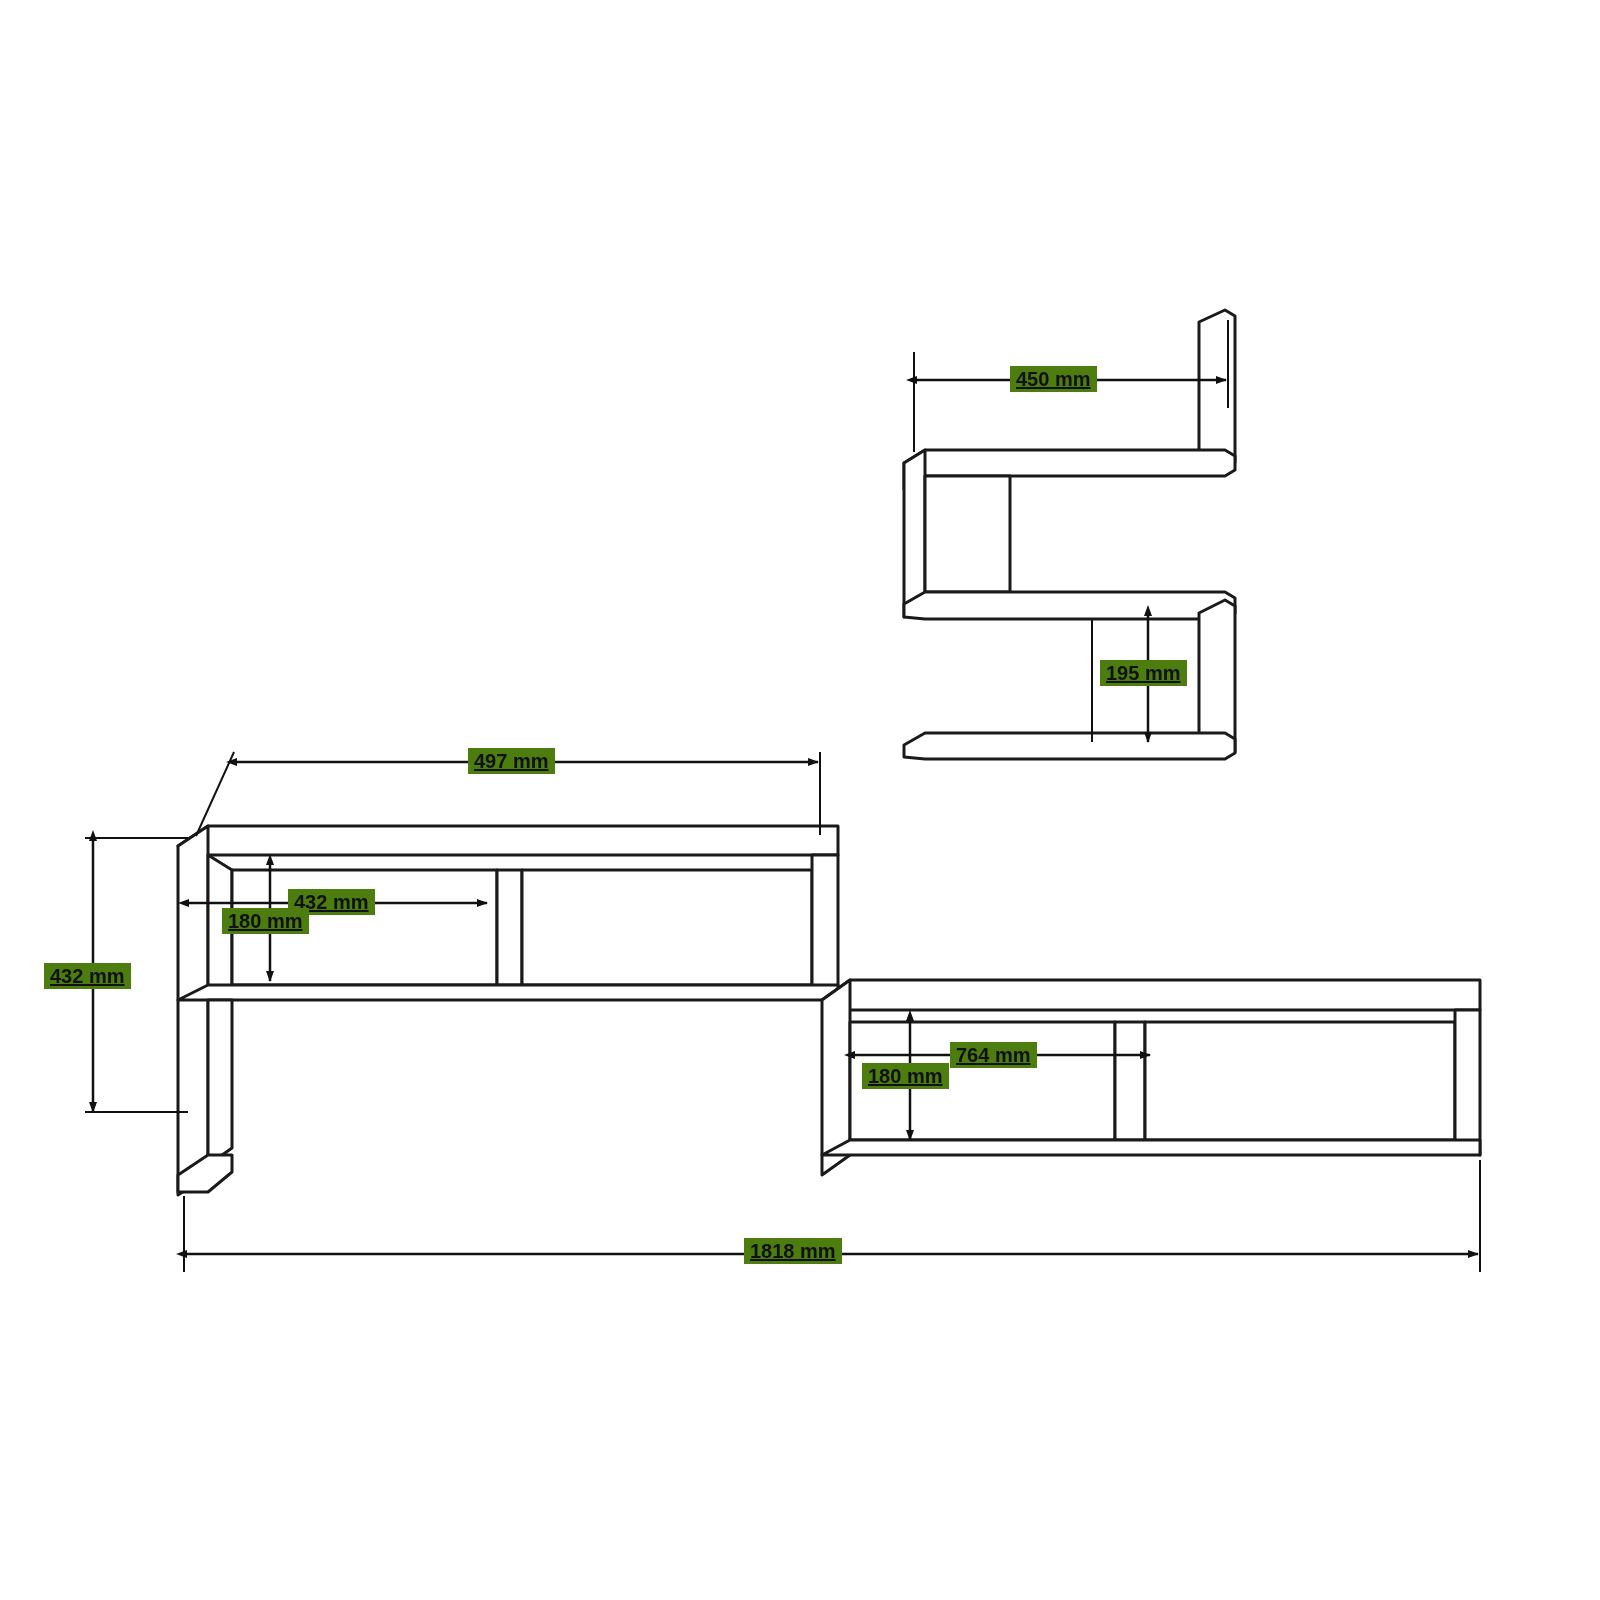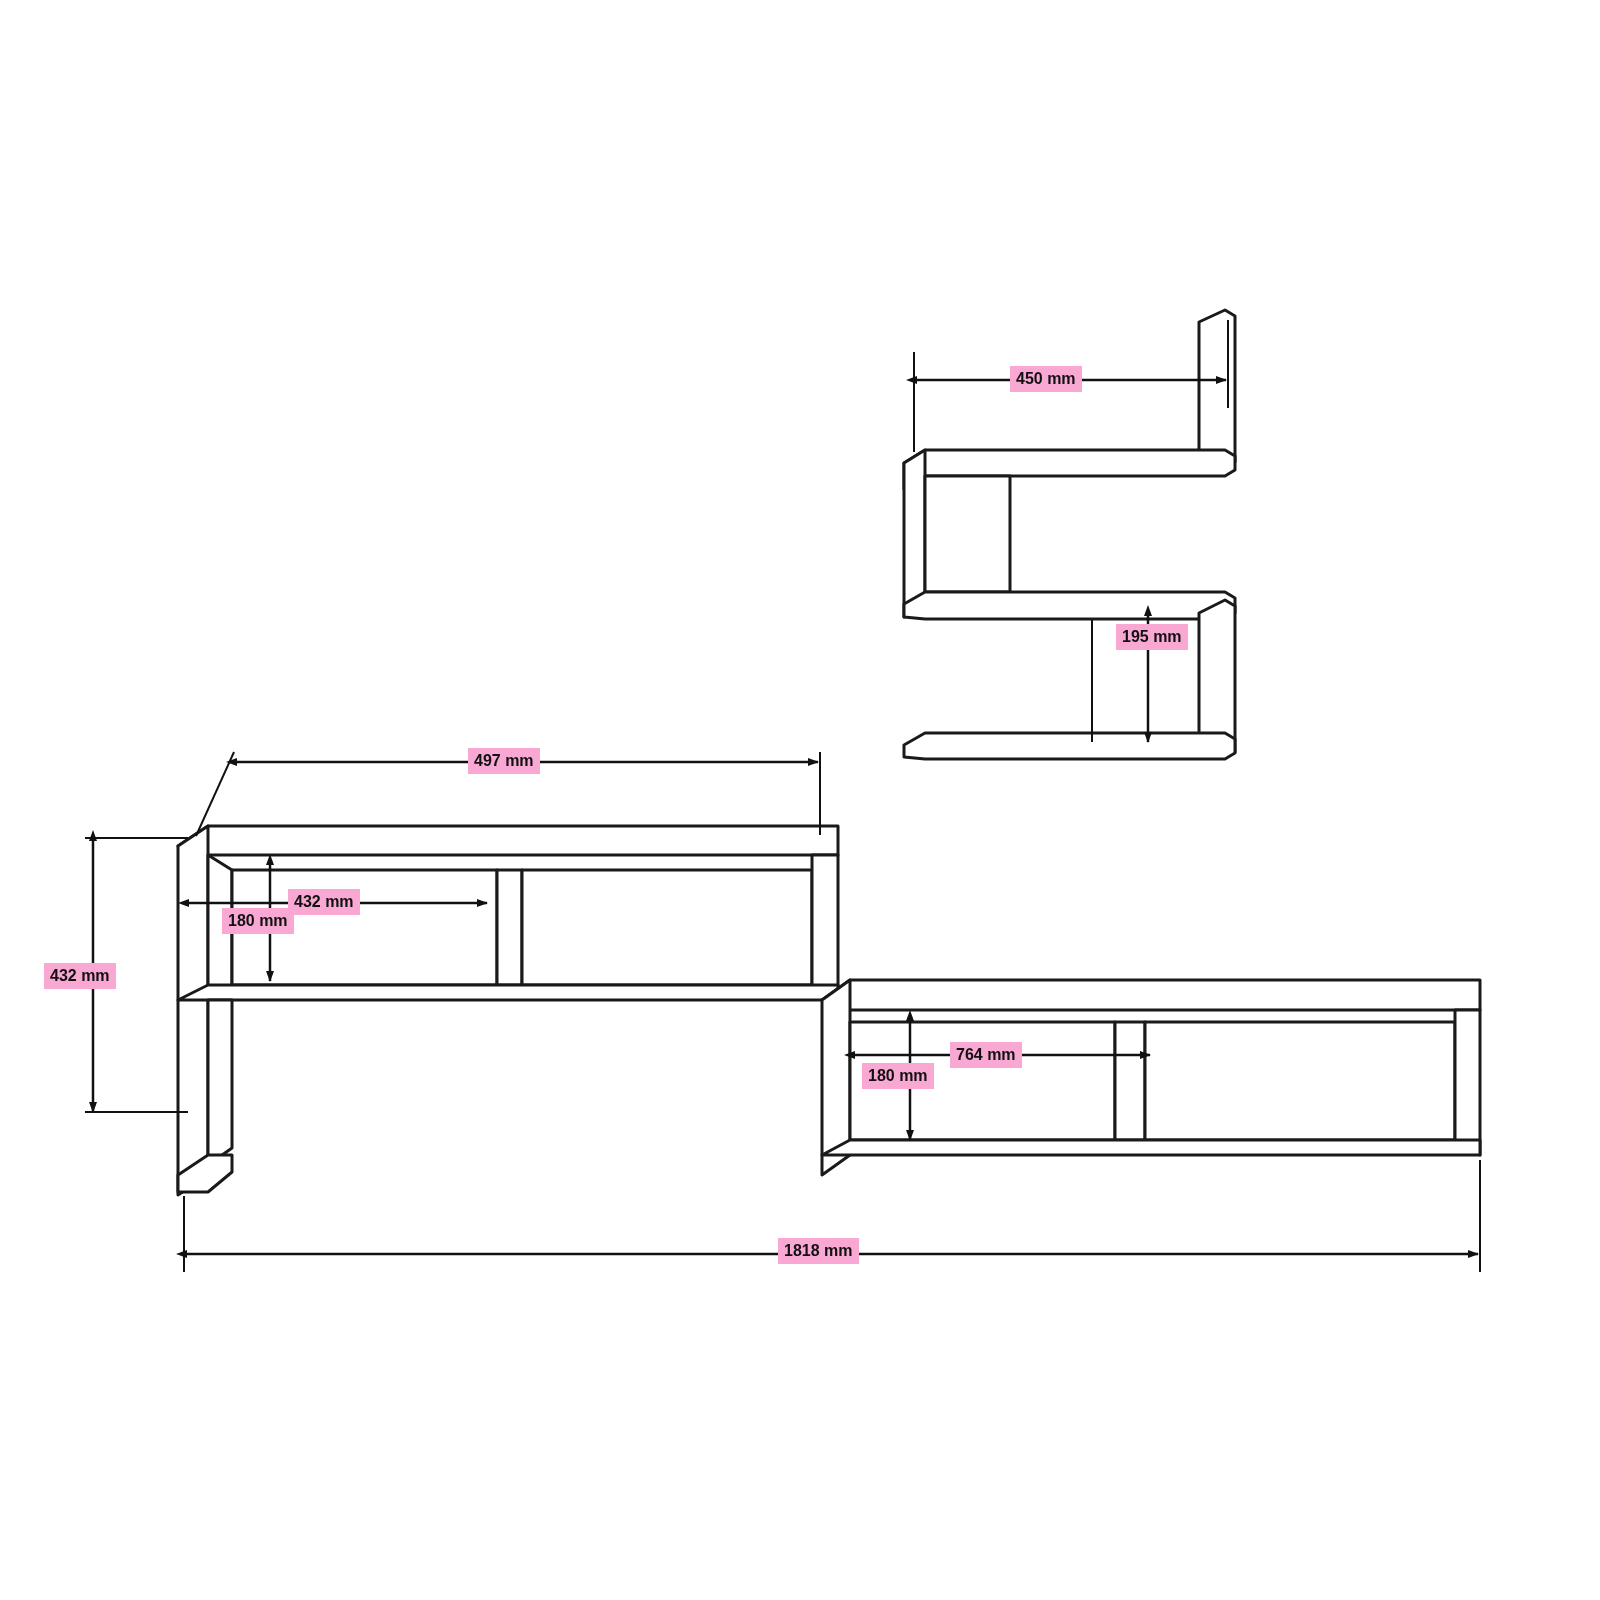--- a/index.html
+++ b/index.html
@@ -19,26 +19,27 @@
     position: absolute;
     left: 0;
     top: 0;
     width: 1600px;
     height: 1600px;
   }
   .dim-label {
     position: absolute;
     font-family: "Liberation Sans", sans-serif;
     font-weight: bold;
-    font-size: 16px;
+    font-size: 20px;
     color: #111111;
-    background: #f9a8d4;
+    background: #4d7c0f;
     white-space: nowrap;
     padding: 0 6px;
     line-height: 26px;
+    text-decoration: underline;
   }
 </style>
 </head>
 <body>
 
 <div id="stage">
 
   <svg id="drawing" viewBox="0 0 1600 1600">
     <defs>
       <marker id="arrow-end" markerWidth="12" markerHeight="12" refX="10" refY="4" orient="auto" markerUnits="userSpaceOnUse">
@@ -132,29 +133,29 @@
       <line x1="910" y1="1020" x2="910" y2="1140" marker-start="url(#arrow-start)" marker-end="url(#arrow-end)"></line>
 
       <line x1="186" y1="1254" x2="1478" y2="1254" marker-start="url(#arrow-start)" marker-end="url(#arrow-end)"></line>
       <line x1="184" y1="1196" x2="184" y2="1272" stroke-width="2"></line>
       <line x1="1480" y1="1160" x2="1480" y2="1272" stroke-width="2"></line>
     </g>
   </svg>
 
   <div class="dim-label" style="left:1010px; top:366px;">450 mm</div>
 
-  <div class="dim-label" style="left:1100px; top:624px;margin-left:16px;">195 mm</div>
+  <div class="dim-label" style="left:1100px; top:660px;">195 mm</div>
 
   <div class="dim-label" style="left:468px; top:748px;">497 mm</div>
 
   <div class="dim-label" style="left:288px; top:889px;">432 mm</div>
 
   <div class="dim-label" style="left:222px; top:908px;">180 mm</div>
 
   <div class="dim-label" style="left:44px; top:963px;">432 mm</div>
 
   <div class="dim-label" style="left:950px; top:1042px;">764 mm</div>
 
   <div class="dim-label" style="left:862px; top:1063px;">180 mm</div>
 
-  <div class="dim-label" style="left:778px; top:1238px;">1818 mm</div>
+  <div class="dim-label" style="left:744px; top:1238px;">1818 mm</div>
 
 </div>
 
 </body></html>

